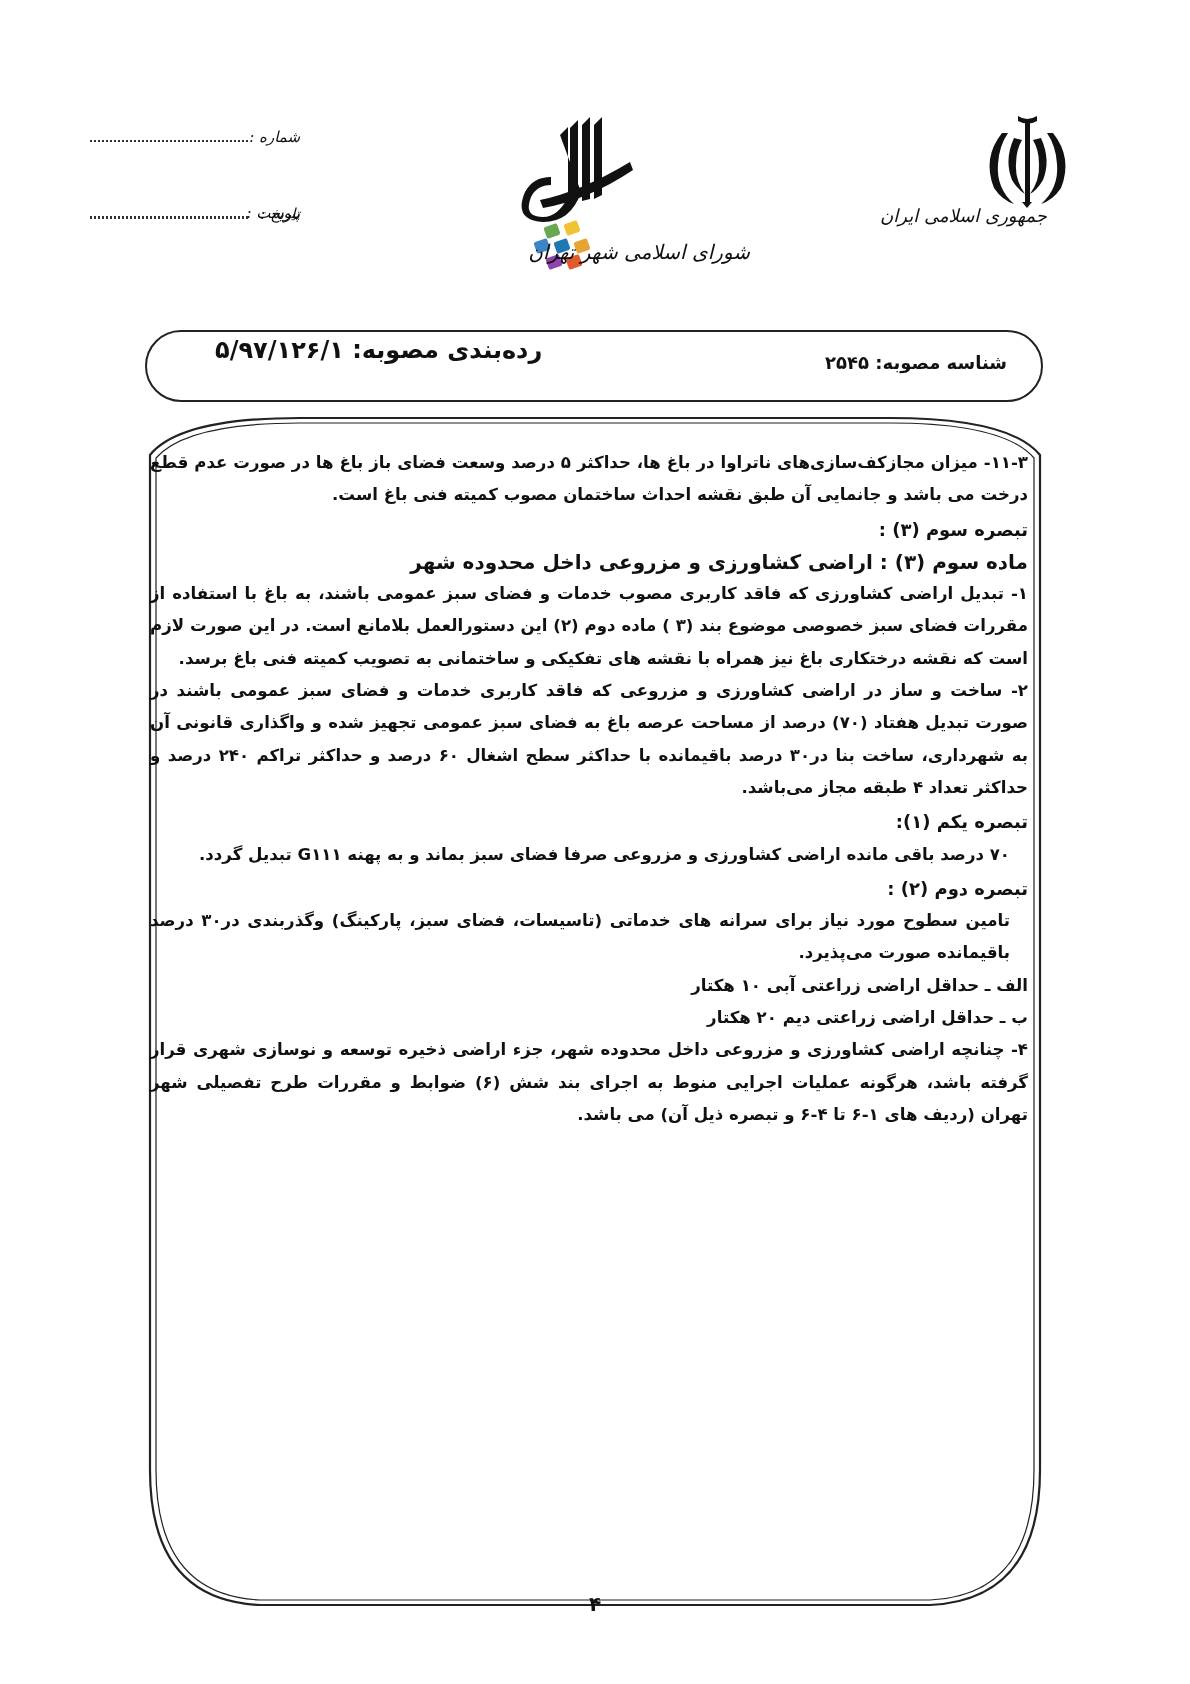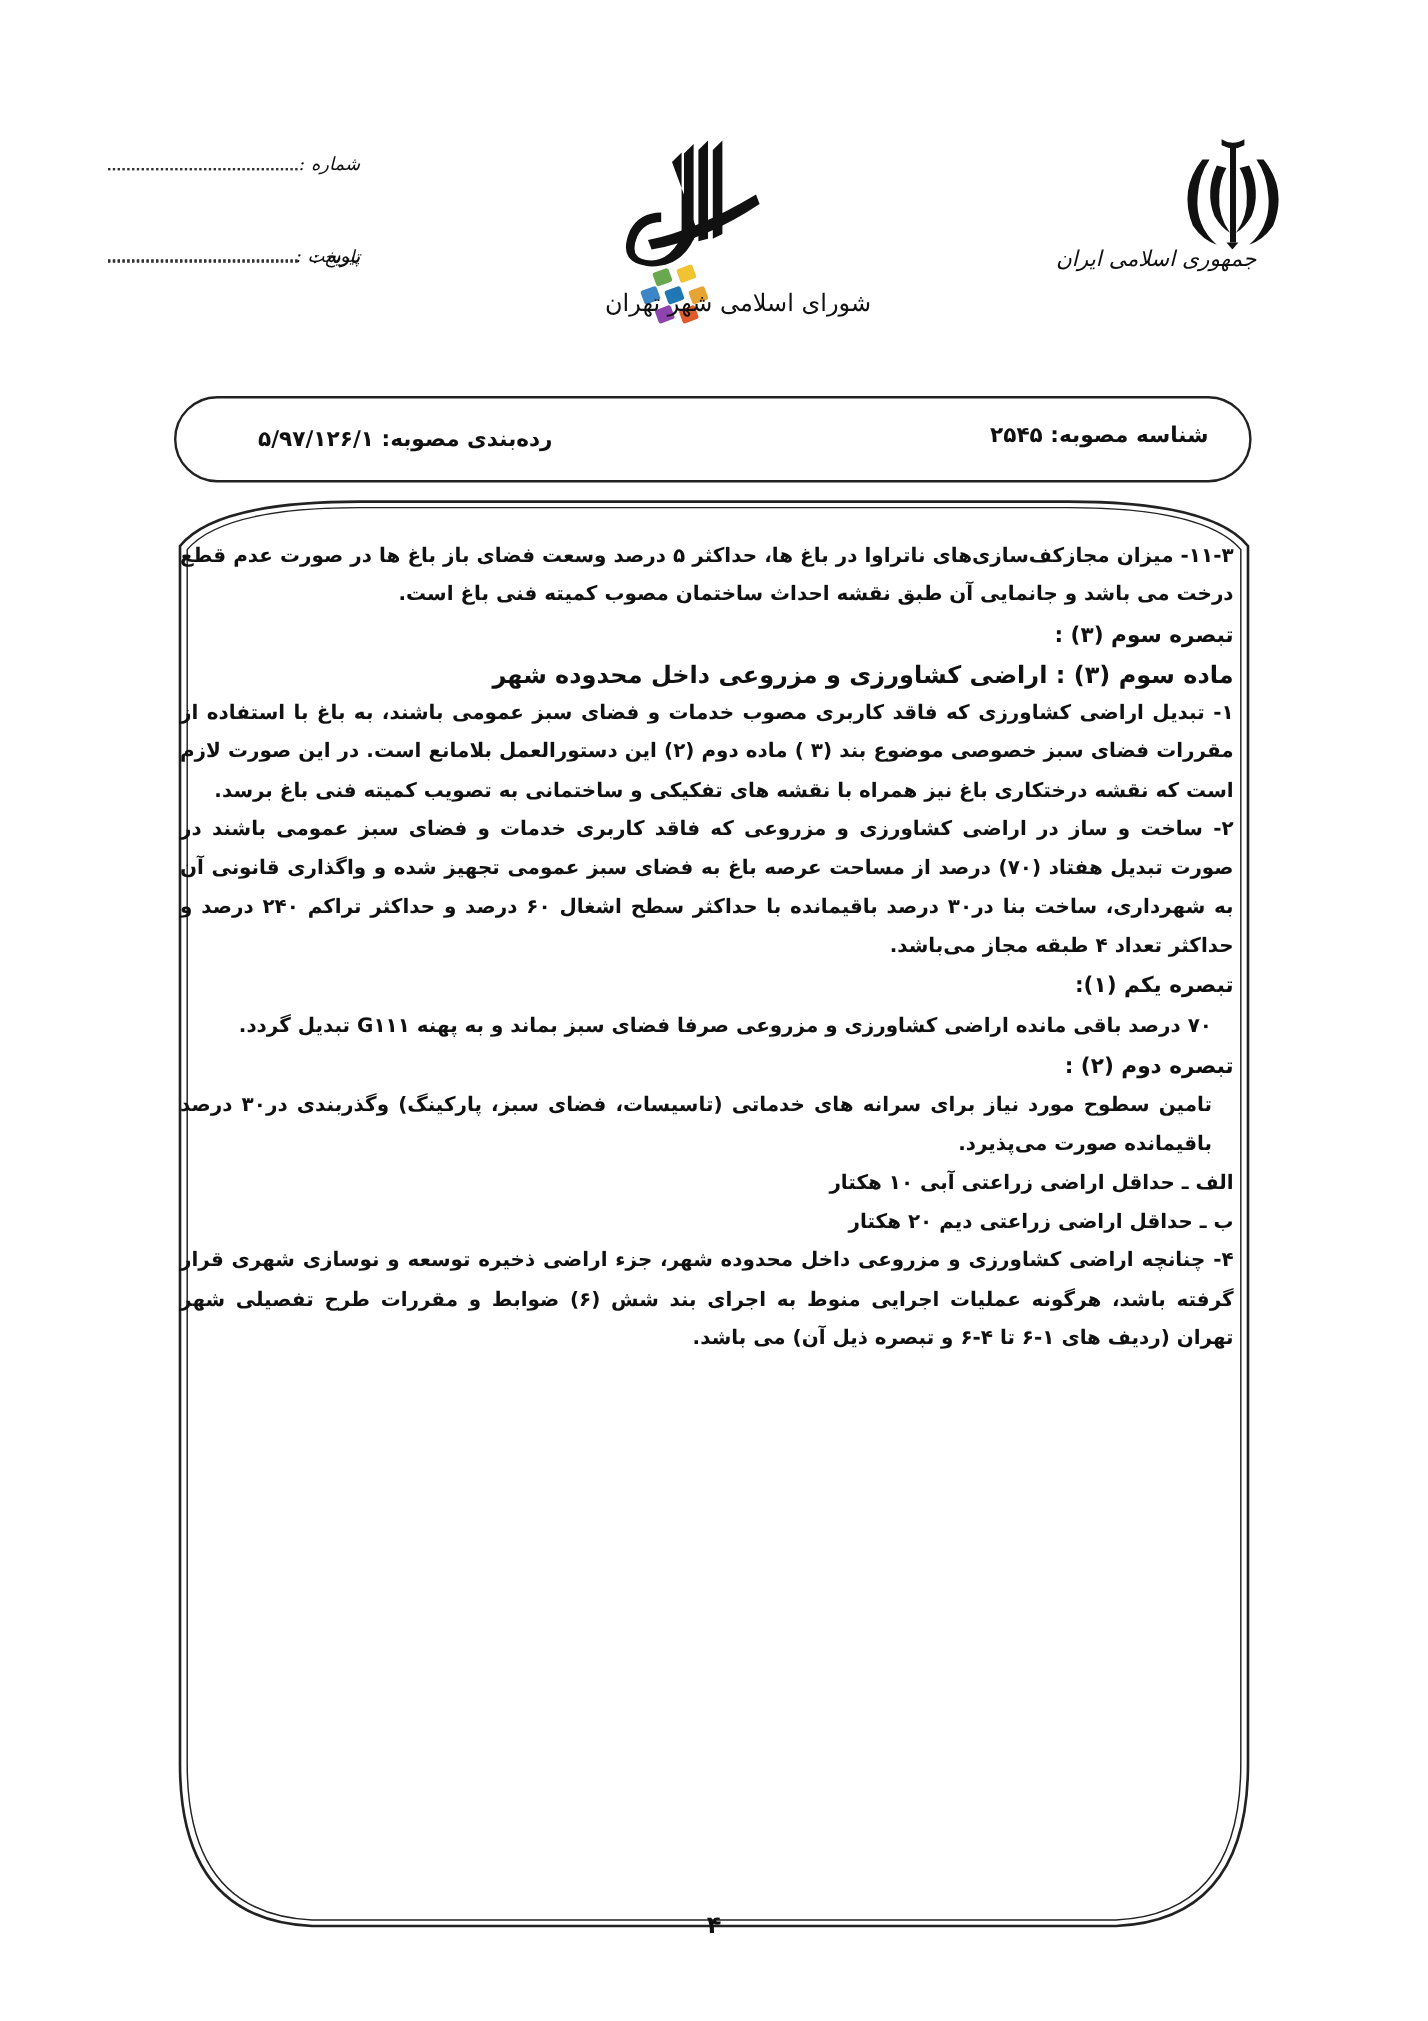--- a/index.html
+++ b/index.html
@@ -8,33 +8,33 @@
   .abs { position:absolute; }
 
   
   .field { position:absolute; left:90px; width:210px; height:22px; direction:rtl;
            font-family:"DejaVu Serif", serif; font-style:italic; font-size:15px; }
   .field .lbl { position:absolute; right:0; top:0; white-space:nowrap; }
   .field .dots { position:absolute; left:0; right:52px; top:12px; border-bottom:2px dotted #333; }
 
   
   #council-logo { left:520px; top:100px; width:200px; height:185px; }
-  #council-name { left:480px; top:240px; width:270px; text-align:center; direction:rtl;
-                  font-family:"DejaVu Serif", serif; font-size:20px; }
+  #council-name { left:480px; top:240px; width:270px; direction:rtl;
+                  font-family:"DejaVu Serif", serif; font-style:italic; font-size:20px; }
 
   
   #emblem { left:980px; top:108px; width:95px; height:100px; }
   #republic-name { left:880px; top:205px; width:240px; text-align:left; direction:rtl;
                    font-family:"DejaVu Serif", serif; font-style:italic; font-size:18px; }
 
   
   #id-box { left:145px; top:330px; width:894px; height:68px; border:2px solid #222;
             border-radius:38px; direction:rtl; }
   #id-box .right-item { position:absolute; right:34px; top:20px; font-weight:bold; font-size:18px; white-space:nowrap;text-align:center; }
-  #id-box .left-item { position:absolute; left:68px; top:24px; font-weight:bold; font-size:18px; white-space:nowrap;text-align:center; }
+  #id-box .left-item { position:absolute; left:68px; top:4px; font-weight:bold; font-size:24px; white-space:nowrap;text-align:center; }
 
   
   #frame-svg { left:0; top:0; width:1190px; height:1684px; pointer-events:none; }
 
   
   #content { left:150px; top:447px; width:878px; direction:rtl; text-align:justify;
              font-family:"DejaVu Sans", sans-serif; font-weight:bold; font-size:16.6px; line-height:32.3px; }
   #content p { margin:0; }
   .h-note { font-size:18px; margin-top:2px !important; }
   .indent { padding-right:18px; }

